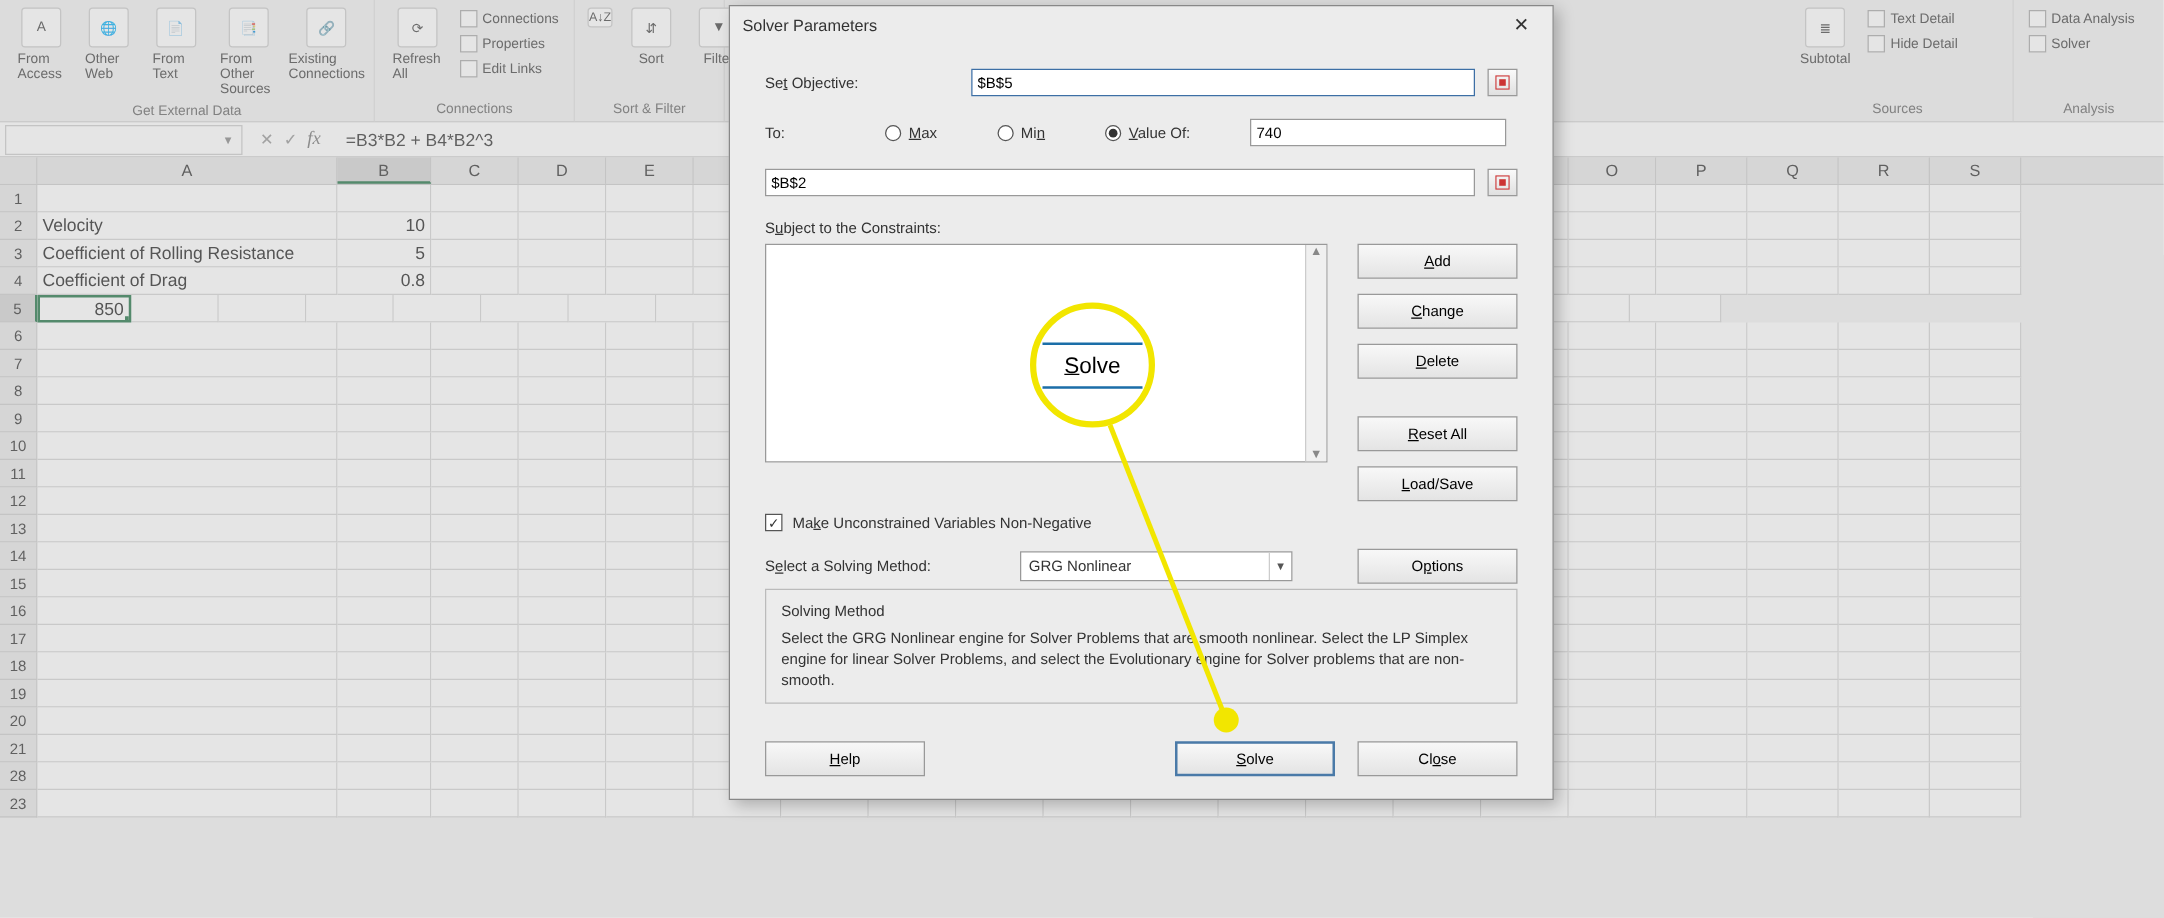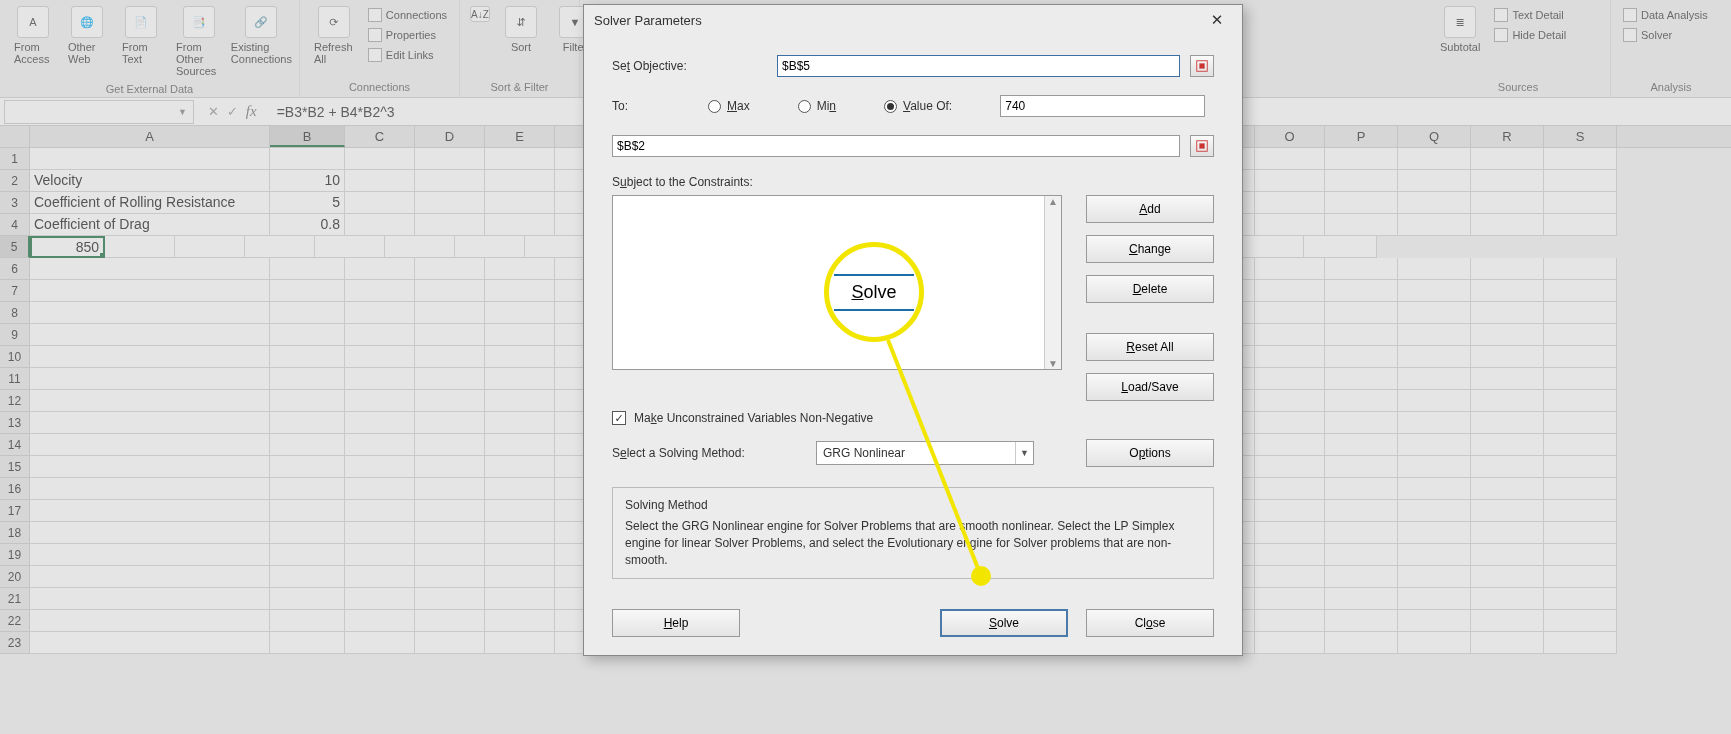--- a/index.html
+++ b/index.html
@@ -57,21 +57,21 @@
 .radio { width: 13px; height: 13px; border-radius: 50%; border: 1px solid #555; display: flex; align-items: center; justify-content: center; background: #fff; }
 .radio.checked::after { content: ''; width: 7px; height: 7px; border-radius: 50%; background: #333; }
 .underline { text-decoration: underline; }
 .constraints-area { display: flex; gap: 24px; margin-bottom: 10px; }
 .listbox { flex: 1; height: 175px; background: #fff; border: 1px solid #999; position: relative; }
 .listbox-scroll { position: absolute; right: 0; top: 0; bottom: 0; width: 17px; background: #f0f0f0; border-left: 1px solid #ccc; display: flex; flex-direction: column; justify-content: space-between; align-items: center; color: #888; font-size: 10px; }
 .btn-stack { display: flex; flex-direction: column; gap: 12px; width: 128px; }
 .dlg-btn { height: 28px; background: linear-gradient(#f8f8f8,#e4e4e4); border: 1px solid #999; font-size: 12px; cursor: pointer; }
 .checkbox-row { display: flex; align-items: center; gap: 8px; margin: 8px 0 14px 0; }
 .checkbox { width: 14px; height: 14px; border: 1px solid #555; background: #fff; display: flex; align-items: center; justify-content: center; font-size: 11px; color: #333; }
-.method-row { display: flex; align-items: center; gap: 18px; margin-bottom: 20px; }
+.method-row { display: flex; align-items: center; gap: 18px; margin-bottom: 4px; }
 .select-box { width: 218px; height: 24px; border: 1px solid #999; background: #fff; display: flex; align-items: center; padding: 0 6px; position: relative; }
 .select-arrow { position: absolute; right: 0; top: 0; bottom: 0; width: 18px; border-left: 1px solid #ccc; display: flex; align-items: center; justify-content: center; font-size: 9px; color: #555; }
 .info-box { border: 1px solid #bbb; padding: 10px 12px; margin-bottom: 14px; }
 .info-title { font-size: 12px; margin-bottom: 6px; }
 .info-text { font-size: 12px; line-height: 1.4; }
 .dialog-footer { display: flex; padding: 4px 28px 18px 28px; gap: 18px; }
 .foot-btn { width: 128px; height: 28px; background: linear-gradient(#f8f8f8,#e4e4e4); border: 1px solid #999; font-size: 12px; cursor: pointer; }
 .foot-btn.primary { border: 2px solid #4a7aa8; }
 .foot-spacer { flex: 1; }
 
@@ -701,21 +701,21 @@
         <div class="cell" style="width: 70px;"></div>
         <div class="cell" style="width: 70px;"></div>
         <div class="cell" style="width: 70px;"></div>
         <div class="cell" style="width: 70px;"></div>
         <div class="cell" style="width: 73px;"></div>
         <div class="cell" style="width: 73px;"></div>
         <div class="cell" style="width: 73px;"></div>
         <div class="cell" style="width: 73px;"></div>
       </div>
       <div class="row">
-        <div class="row-header">22</div>
+        <div class="row-header">28</div>
         <div class="cell" style="width: 240px;"></div>
         <div class="cell right" style="width: 75px;"></div>
         <div class="cell" style="width: 70px;"></div>
         <div class="cell" style="width: 70px;"></div>
         <div class="cell" style="width: 70px;"></div>
         <div class="cell" style="width: 70px;"></div>
         <div class="cell" style="width: 70px;"></div>
         <div class="cell" style="width: 70px;"></div>
         <div class="cell" style="width: 70px;"></div>
         <div class="cell" style="width: 70px;"></div>

